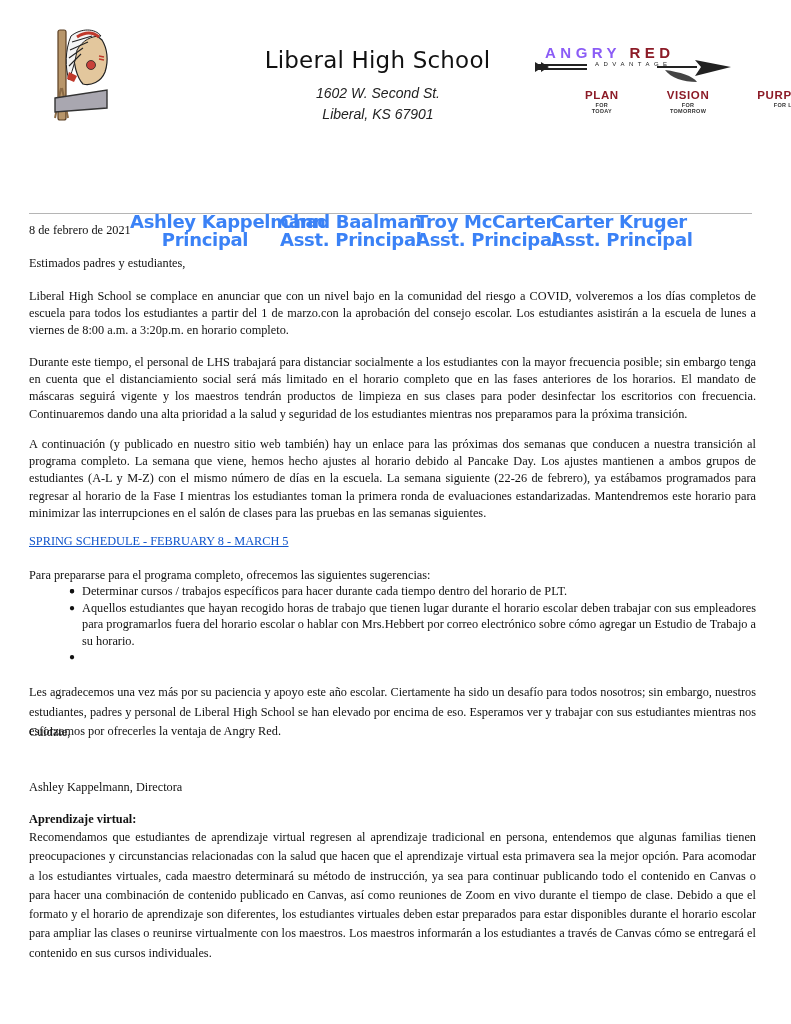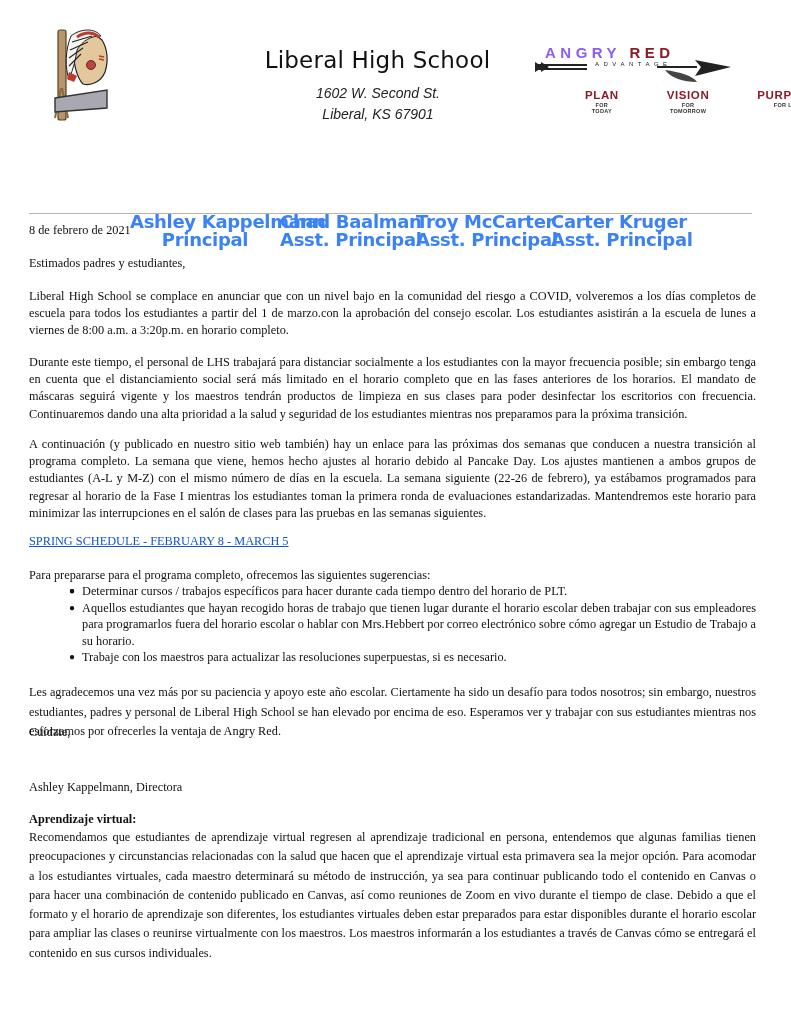--- a/index.html
+++ b/index.html
@@ -112,21 +112,21 @@
 <div class="txt serif" style="top:533px;">
   <span class="link">SPRING SCHEDULE - FEBRUARY 8 - MARCH 5</span>
 </div>
 
 <div class="txt serif" style="top:567px;">Para prepararse para el programa completo, ofrecemos las siguientes sugerencias:</div>
 
 <ul class="sugg serif" style="top:583px;">
   <li><span class="bullet">●</span></li>
   <li><span class="bullet">●</span><span>Determinar cursos / trabajos específicos para hacer durante cada tiempo dentro del horario de PLT.</span></li>
   <li><span class="bullet">●</span><span>Aquellos estudiantes que hayan recogido horas de trabajo que tienen lugar durante el horario escolar deben trabajar con sus empleadores para programarlos fuera del horario escolar o hablar con Mrs.Hebbert por correo electrónico sobre cómo agregar un Estudio de Trabajo a su horario.</span></li>
-  <li><span class="bullet">●</span><span>Trabaje con los maestros para actualizar las resoluciones superpuestas, si es necesario.</span></li>
+  <li><span class="bullet">●</span></li>
 </ul>
 
 <div class="txt serif" style="top:683px; line-height:19.5px;">Les agradecemos una vez más por su paciencia y apoyo este año escolar. Ciertamente ha sido un desafío para todos nosotros; sin embargo, nuestros estudiantes, padres y personal de Liberal High School se han elevado por encima de eso. Esperamos ver y trabajar con sus estudiantes mientras nos esforzamos por ofrecerles la ventaja de Angry Red.</div>
 
 <div class="txt serif" style="top:724px;">Cuídate,</div>
 <div class="txt serif" style="top:779px;">Ashley Kappelmann, Directora</div>
 
 <div class="txt serif bold" style="top:811px;">Aprendizaje virtual:</div>
 <div class="txt serif" style="top:828px; line-height:19.3px;">Recomendamos que estudiantes de aprendizaje virtual regresen al aprendizaje tradicional en persona, entendemos que algunas familias tienen preocupaciones y circunstancias relacionadas con la salud que hacen que el aprendizaje virtual esta primavera sea la mejor opción. Para acomodar a los estudiantes virtuales, cada maestro determinará su método de instrucción, ya sea para continuar publicando todo el contenido en Canvas o para hacer una combinación de contenido publicado en Canvas, así como reuniones de Zoom en vivo durante el tiempo de clase. Debido a que el formato y el horario de aprendizaje son diferentes, los estudiantes virtuales deben estar preparados para estar disponibles durante el horario escolar para ampliar las clases o reunirse virtualmente con los maestros. Los maestros informarán a los estudiantes a través de Canvas cómo se entregará el contenido en sus cursos individuales.</div>
 

